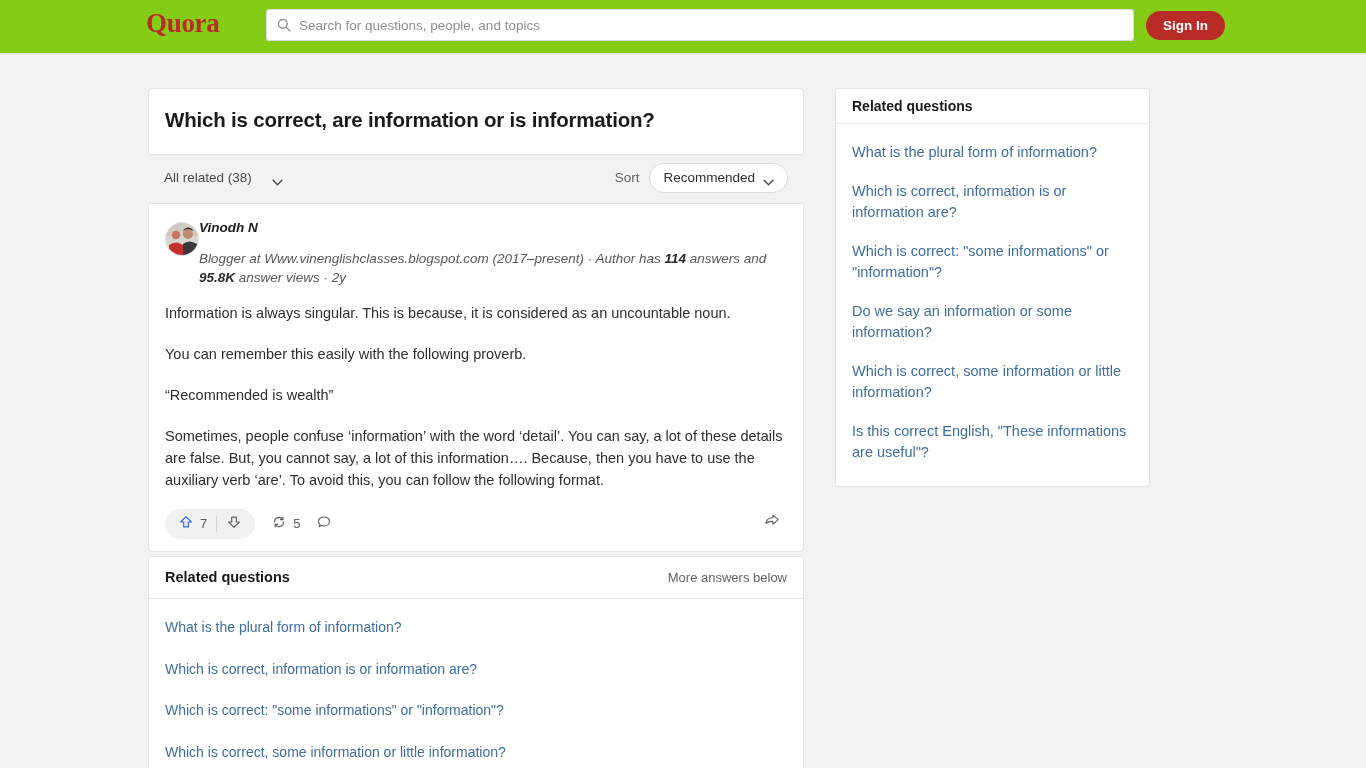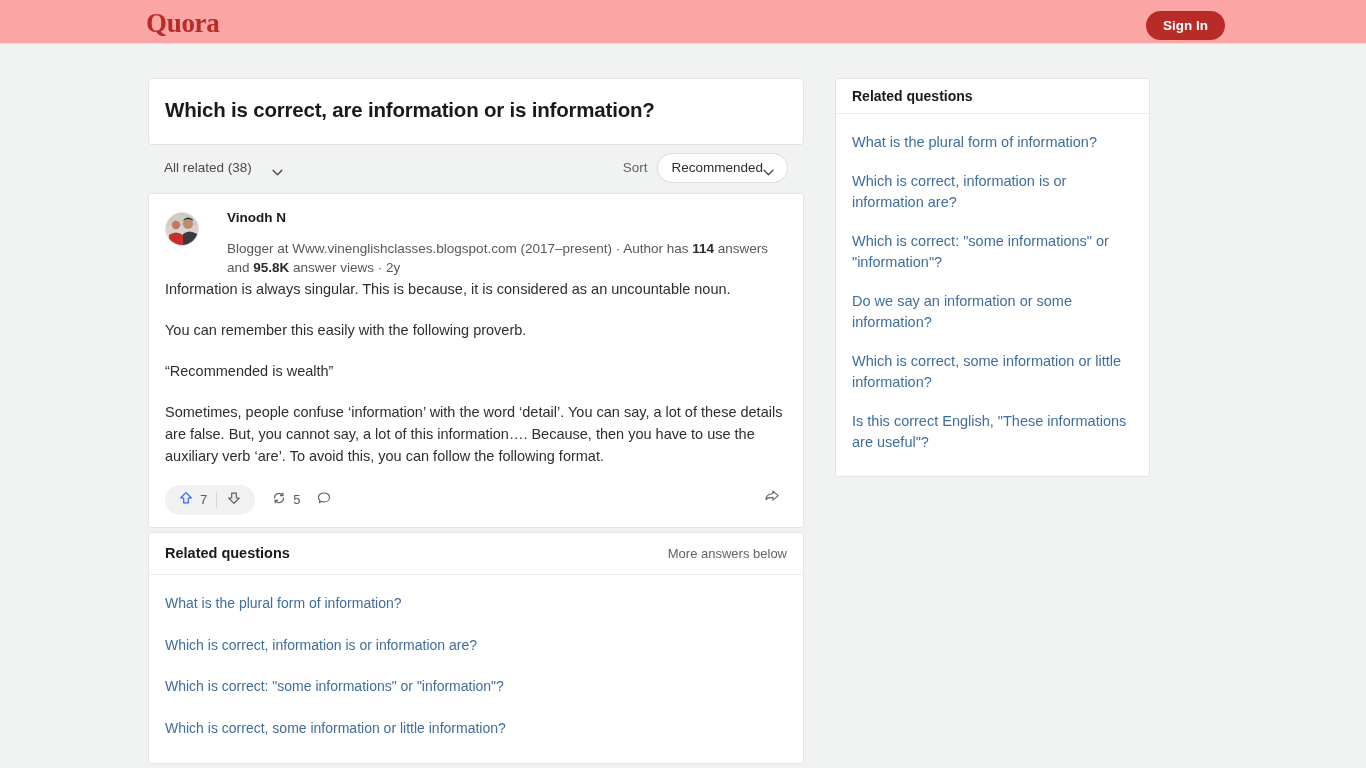--- a/index.html
+++ b/index.html
@@ -6,22 +6,22 @@
   html, body {
     width: 1366px; height: 768px;
     background: #f1f2f2;
     font-family: "Liberation Sans", sans-serif;
     overflow: hidden;
   }
 
   
   .header {
     position: relative;
-    height: 44px;
-    background: #fca5a5;
+    height: 54px;
+    background: #84cc16;
     border-bottom: 1px solid #e3e3e3;
     display: flex;
     align-items: center;
   }
   .logo {
     position: absolute;
     left: 146px;
     top: 8px;
     font-family: "Liberation Serif", serif;
     font-size: 27px;
@@ -91,44 +91,44 @@
     padding: 0 16px;
     margin-top: 2px;
   }
   .all-related {
     display: flex; align-items: center; gap: 20px;
     font-size: 13.5px; color: #4a4a4a; cursor: pointer;
   }
   .sort-wrap { display: flex; align-items: center; gap: 10px; }
   .sort-label { font-size: 13.5px; color: #636363; }
   .sort-pill {
-    display: flex; align-items: center; gap: 0;
+    display: flex; align-items: center; gap: 8px;
     height: 30px; padding: 0 13px;
     border: 1px solid #dcdcdc; border-radius: 16px;
     background: #fff; font-size: 13.5px; color: #2e2e2e; cursor: pointer;
   }
   .chev { width: 11px; height: 7px; flex: 0 0 11px; }
 
   
   .answer-card { margin-top: 4px; padding: 16px 16px 10px 16px; }
-  .author-row { display: flex; gap: 28px; }
+  .author-row { display: flex; gap: 0; font-style: italic; }
   .avatar {
     width: 34px; height: 34px; flex: 0 0 34px;
     border-radius: 50%; overflow: hidden;
     border: 1px solid #e0e0e0;
     margin-top: 2px;
   }
   .author-meta { flex: 1; min-width: 0; }
   .author-name { font-size: 13.5px; font-weight: bold; color: #1a1a1a; }
   .author-cred {
     font-size: 13.5px; color: #585858; line-height: 1.45; margin-top: 14px;
   }
   .author-cred b { color: #2b2b2b; font-weight: bold; }
 
-  .answer-body { }
+  .answer-body { margin-top: 14px; }
   .answer-body p {
     font-size: 14.5px; color: #2e2e2e; line-height: 1.52;
     margin-bottom: 19px;
   }
   .answer-body p:last-child { margin-bottom: 0; }
 
   
   .actions {
     display: flex; align-items: center;
     margin-top: 16px; height: 34px;
@@ -186,20 +186,29 @@
     font-size: 14.5px; color: #3f6d9e; line-height: 1.45;
     padding: 9px 0; text-decoration: none; cursor: pointer;
   }
 </style>
 </head>
 <body>
 
 <div class="header">
   <div class="logo">Quora</div>
 
+  <div class="search-box">
+    <span class="search-icon">
+      <svg viewBox="0 0 16 16" width="14" height="14">
+        <circle cx="6.7" cy="6.7" r="5" fill="none" stroke="#8e8e8e" stroke-width="1.5"></circle>
+        <line x1="10.4" y1="10.4" x2="14.6" y2="14.6" stroke="#8e8e8e" stroke-width="1.5" stroke-linecap="round"></line>
+      </svg>
+    </span>
+    <input class="search-input" type="text" placeholder="Search for questions, people, and topics" style="">
+  </div>
 
   <button class="signin-btn">Sign In</button>
 </div>
 
 <div class="page">
 
   <div class="main-col">
 
     <div class="card q-card">
       <div class="q-title">Which is correct, are information or is information?</div>

